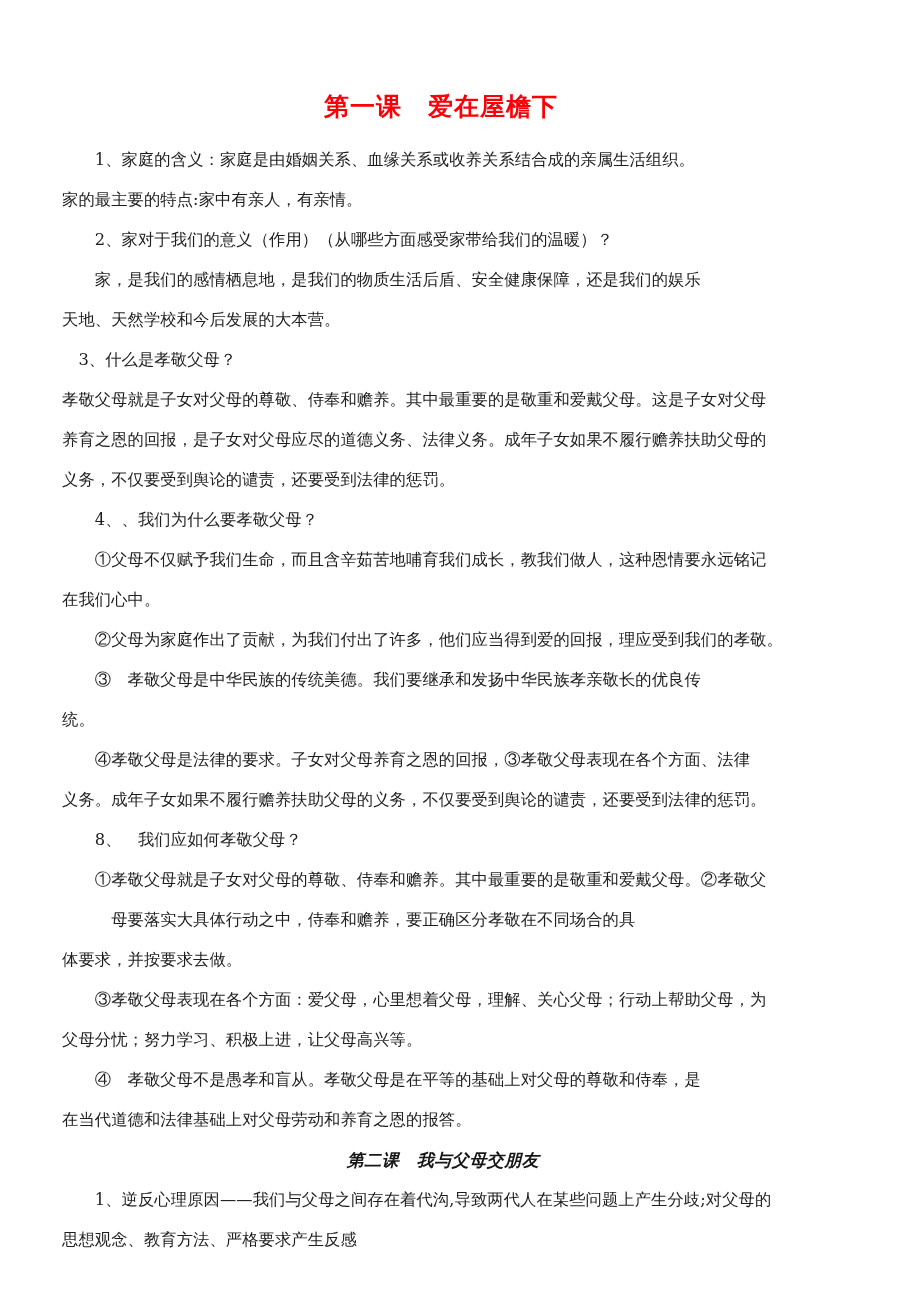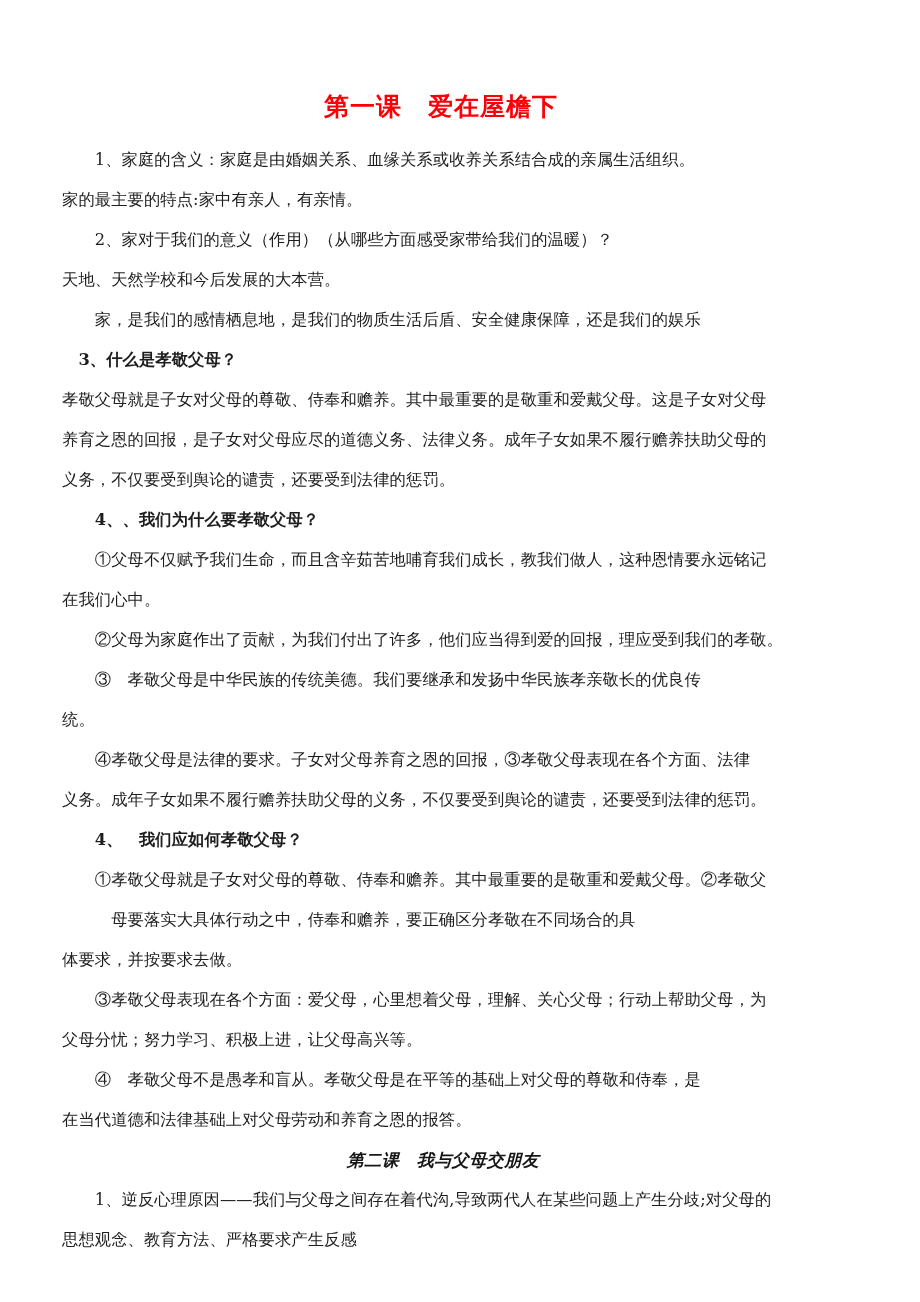--- a/index.html
+++ b/index.html
@@ -65,21 +65,21 @@
     display: block;
     font-size: 16.3px;
     line-height: 40px;
     height: 40px;
     white-space: pre;
     color: #1d1d1d;
     letter-spacing: 0.1px;
   }
 
   .ln.bold {
-    font-weight: bold;
+    font-weight: normal;
   }
 
   .ln.center {
     text-align: center;
     white-space: pre;
   }
 
   .ln .b {
     font-weight: normal;
   }
@@ -88,35 +88,35 @@
 <body>
 
 <div class="page">
 
   <h1 class="doc-title">第一课　爱在屋檐下</h1>
 
   <div class="lines">
       <div class="ln">　　<span class="b">1、家庭的含义</span>：家庭是由婚姻关系、血缘关系或收养关系结合成的亲属生活组织。</div>
       <div class="ln">家的最主要的<span class="b">特点</span>:家中有亲人，有亲情。</div>
       <div class="ln">　　<span class="b">2、家对于我们的意义</span>（作用）（从哪些方面感受家带给我们的温暖）？</div>
+      <div class="ln">　　家，是我们的感情栖息地，是我们的物质生活后盾、安全健康保障，还是我们的娱乐</div>
       <div class="ln">天地、天然学校和今后发展的大本营。</div>
-      <div class="ln">　　家，是我们的感情栖息地，是我们的物质生活后盾、安全健康保障，还是我们的娱乐</div>
       <div class="ln bold">　3、什么是孝敬父母？</div>
       <div class="ln">孝敬父母就是子女对父母的尊敬、侍奉和赡养。其中最重要的是敬重和爱戴父母。这是子女对父母</div>
       <div class="ln">养育之恩的回报，是子女对父母应尽的道德义务、法律义务。成年子女如果不履行赡养扶助父母的</div>
       <div class="ln">义务，不仅要受到舆论的谴责，还要受到法律的惩罚。</div>
       <div class="ln bold">　　4、、我们为什么要孝敬父母？</div>
       <div class="ln">　　①父母不仅赋予我们生命，而且含辛茹苦地哺育我们成长，教我们做人，这种恩情要永远铭记</div>
       <div class="ln">在我们心中。</div>
       <div class="ln">　　②父母为家庭作出了贡献，为我们付出了许多，他们应当得到爱的回报，理应受到我们的孝敬。</div>
       <div class="ln">　　③　孝敬父母是中华民族的传统美德。我们要继承和发扬中华民族孝亲敬长的优良传</div>
       <div class="ln">统。</div>
       <div class="ln">　　④孝敬父母是法律的要求。子女对父母养育之恩的回报，③孝敬父母表现在各个方面、法律</div>
       <div class="ln">义务。成年子女如果不履行赡养扶助父母的义务，不仅要受到舆论的谴责，还要受到法律的惩罚。</div>
-      <div class="ln bold">　　4、　我们应如何孝敬父母？</div>
+      <div class="ln bold">　　8、　我们应如何孝敬父母？</div>
       <div class="ln">　　①孝敬父母就是子女对父母的尊敬、侍奉和赡养。其中最重要的是敬重和爱戴父母。②孝敬父</div>
       <div class="ln">　　　母要落实大具体行动之中，侍奉和赡养，要正确区分孝敬在不同场合的具</div>
       <div class="ln">体要求，并按要求去做。</div>
       <div class="ln">　　③孝敬父母表现在各个方面：爱父母，心里想着父母，理解、关心父母；行动上帮助父母，为</div>
       <div class="ln">父母分忧；努力学习、积极上进，让父母高兴等。</div>
       <div class="ln">　　④　孝敬父母不是愚孝和盲从。孝敬父母是在平等的基础上对父母的尊敬和侍奉，是</div>
       <div class="ln">在当代道德和法律基础上对父母劳动和养育之恩的报答。</div>
       <div class="ln center"><span class="section-title">第二课　我与父母交朋友</span></div>
       <div class="ln">　　1、逆反心理原因——我们与父母之间存在着代沟,导致两代人在某些问题上产生分歧;对父母的</div>
       <div class="ln">思想观念、教育方法、严格要求产生反感</div>

